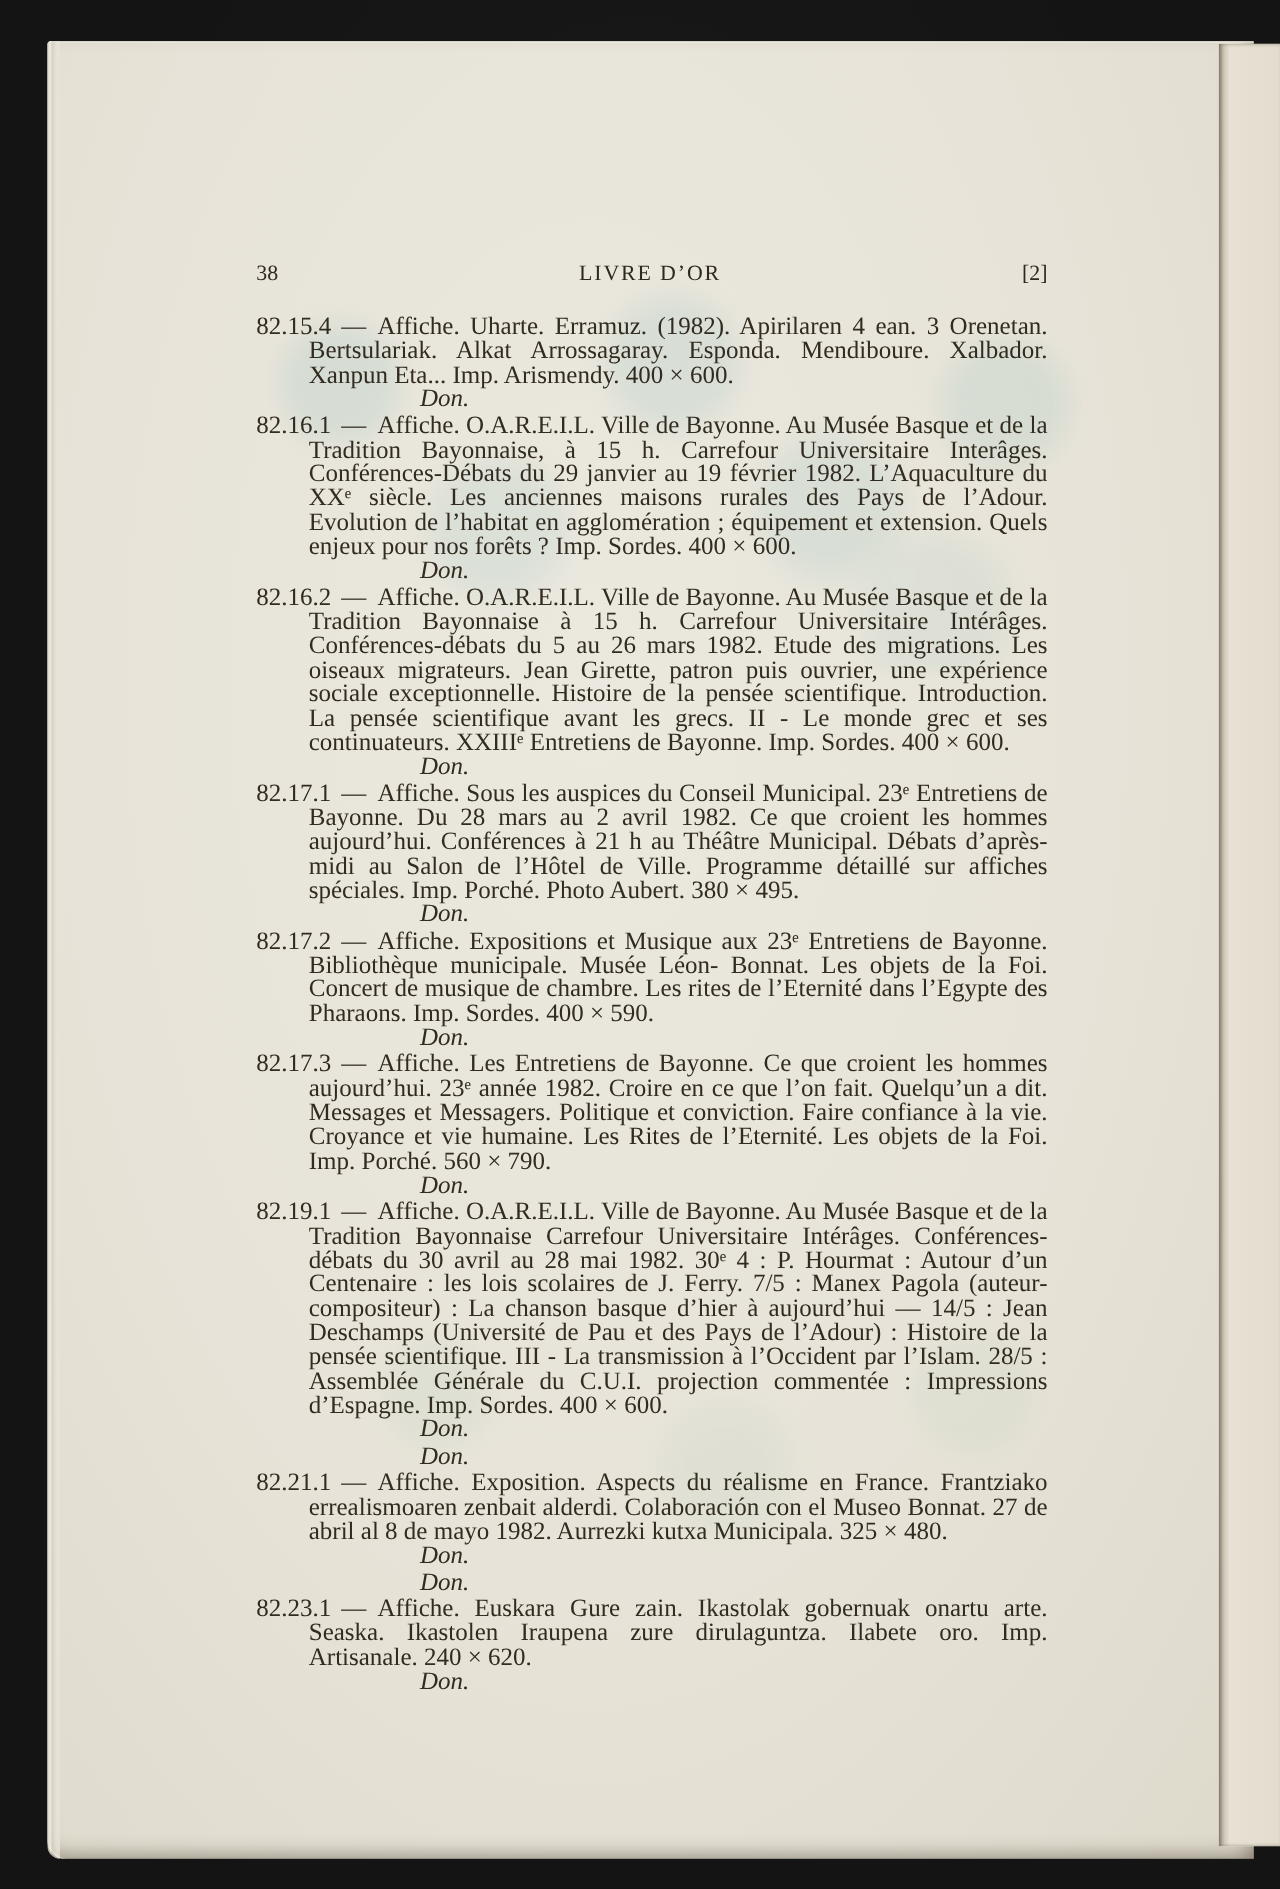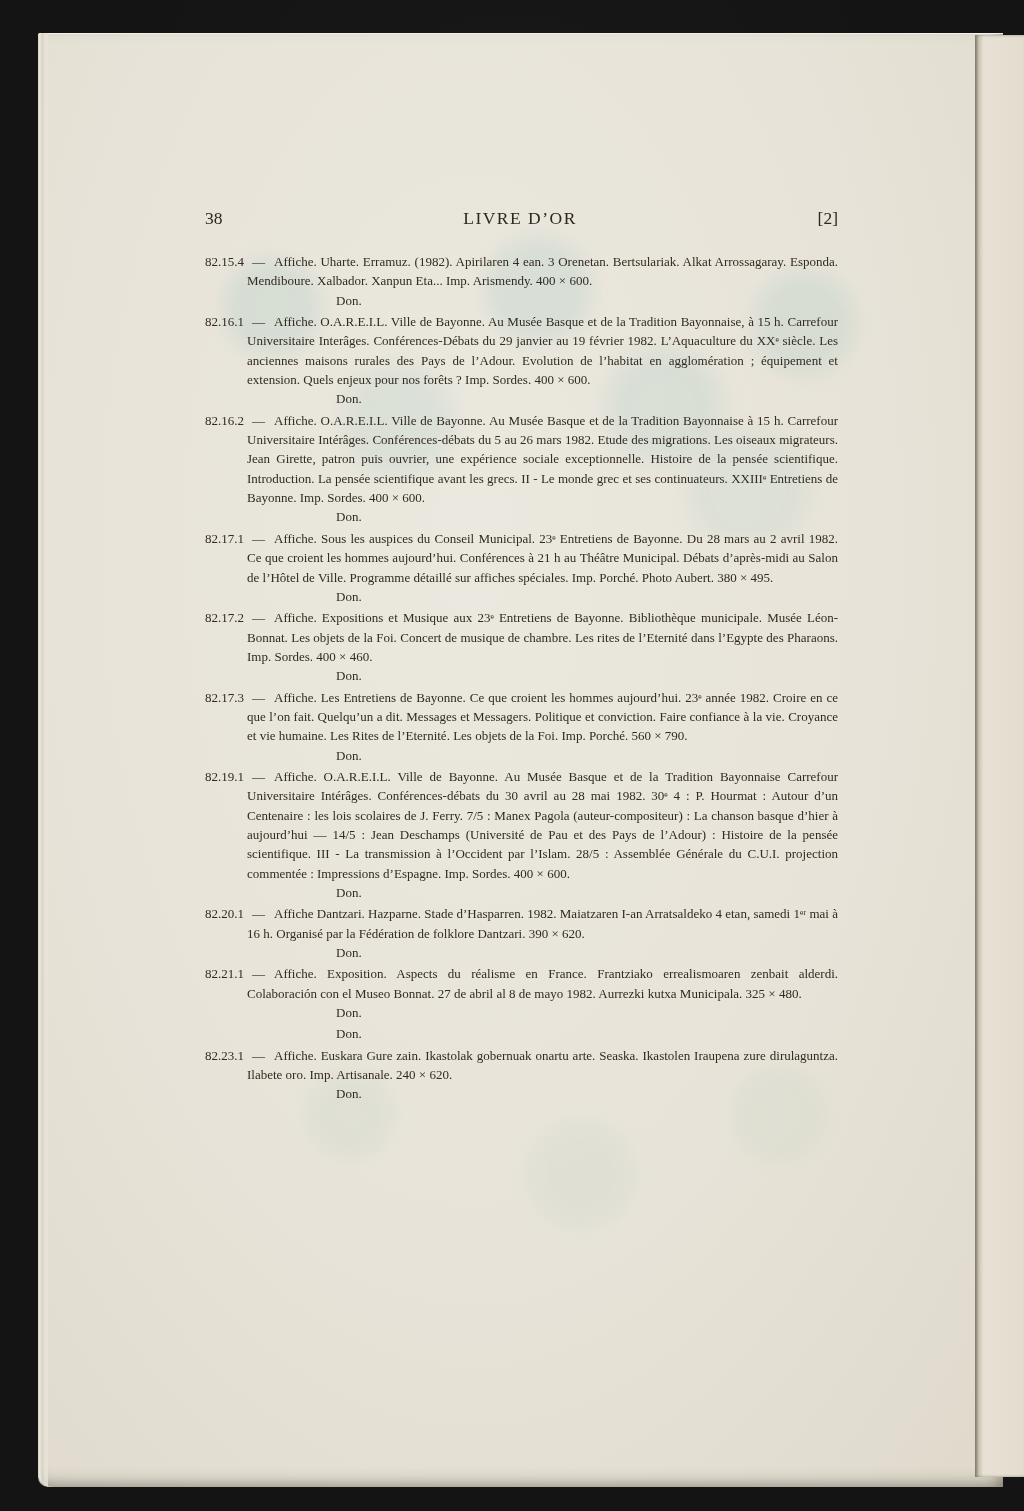--- a/index.html
+++ b/index.html
@@ -81,34 +81,35 @@
     justify-content: space-between;
     align-items: baseline;
     font-size: 17.5px;
     color: #2e281e;
   }
   .running-head .title { letter-spacing: 1.5px; margin-top: 17px; }
   
   .entries {
     position: absolute;
     left: 167px; top: 219px; width: 633px;
-    font-size: 13px;
+    font-size: 20px;
     line-height: 19.35px;
     color: #322b1f;
   }
   .entry { margin: 0 0 2px 0; }
   .entry .body {
     margin: 0;
     text-align: justify;
     padding-left: 42px;
     text-indent: -42px;
   }
   .entry .dash { margin: 0 9px 0 8px; }
   .entry .note {
     margin: 0 0 0 131px;
+    font-style: italic;
   }
 </style>
 </head>
 <body>
 
 <div class="stage">
   <div class="page">
     <div class="page-edges"></div>
     <div class="showthrough st-top"></div>
     <div class="showthrough st-mid"></div>
@@ -134,36 +135,35 @@
     <p class="body"><span class="eid">82.16.2</span><span class="dash">—</span><span class="etext">Affiche. O.A.R.E.I.L. Ville de Bayonne. Au Musée Basque et de la Tradition Bayonnaise à 15 h. Carrefour Universitaire Intérâges. Conférences-débats du 5 au 26 mars 1982. Etude des migrations. Les oiseaux migrateurs. Jean Girette, patron puis ouvrier, une expérience sociale exceptionnelle. Histoire de la pensée scientifique. Introduction. La pensée scientifique avant les grecs. II - Le monde grec et ses continuateurs. XXIIIᵉ Entretiens de Bayonne. Imp. Sordes. 400 × 600.</span></p>
     <p class="note">Don.</p>
   </div>
 
   <div class="entry">
     <p class="body"><span class="eid">82.17.1</span><span class="dash">—</span><span class="etext">Affiche. Sous les auspices du Conseil Municipal. 23ᵉ Entretiens de Bayonne. Du 28 mars au 2 avril 1982. Ce que croient les hommes aujourd’hui. Conférences à 21 h au Théâtre Municipal. Débats d’après-midi au Salon de l’Hôtel de Ville. Programme détaillé sur affiches spéciales. Imp. Porché. Photo Aubert. 380 × 495.</span></p>
     <p class="note">Don.</p>
   </div>
 
   <div class="entry">
-    <p class="body"><span class="eid">82.17.2</span><span class="dash">—</span><span class="etext">Affiche. Expositions et Musique aux 23ᵉ Entretiens de Bayonne. Bibliothèque municipale. Musée Léon- Bonnat. Les objets de la Foi. Concert de musique de chambre. Les rites de l’Eternité dans l’Egypte des Pharaons. Imp. Sordes. 400 × 460.</span></p>
+    <p class="body"><span class="eid">82.17.2</span><span class="dash">—</span><span class="etext">Affiche. Expositions et Musique aux 23ᵉ Entretiens de Bayonne. Bibliothèque municipale. Musée Léon- Bonnat. Les objets de la Foi. Concert de musique de chambre. Les rites de l’Eternité dans l’Egypte des Pharaons. Imp. Sordes. 400 × 590.</span></p>
     <p class="note">Don.</p>
   </div>
 
   <div class="entry">
     <p class="body"><span class="eid">82.17.3</span><span class="dash">—</span><span class="etext">Affiche. Les Entretiens de Bayonne. Ce que croient les hommes aujourd’hui. 23ᵉ année 1982. Croire en ce que l’on fait. Quelqu’un a dit. Messages et Messagers. Politique et conviction. Faire confiance à la vie. Croyance et vie humaine. Les Rites de l’Eternité. Les objets de la Foi. Imp. Porché. 560 × 790.</span></p>
     <p class="note">Don.</p>
   </div>
 
   <div class="entry">
     <p class="body"><span class="eid">82.19.1</span><span class="dash">—</span><span class="etext">Affiche. O.A.R.E.I.L. Ville de Bayonne. Au Musée Basque et de la Tradition Bayonnaise Carrefour Universitaire Intérâges. Conférences-débats du 30 avril au 28 mai 1982. 30ᵉ 4 : P. Hourmat : Autour d’un Centenaire : les lois scolaires de J. Ferry. 7/5 : Manex Pagola (auteur-compositeur) : La chanson basque d’hier à aujourd’hui — 14/5 : Jean Deschamps (Université de Pau et des Pays de l’Adour) : Histoire de la pensée scientifique. III - La transmission à l’Occident par l’Islam. 28/5 : Assemblée Générale du C.U.I. projection commentée : Impressions d’Espagne. Imp. Sordes. 400 × 600.</span></p>
     <p class="note">Don.</p>
   </div>
 
   <div class="entry">
-    <p class="body"><span class="eid">82.20.1</span><span class="dash">—</span><span class="etext">Affiche Dantzari. Hazparne. Stade d’Hasparren. 1982. Maiatzaren I-an Arratsaldeko 4 etan, samedi 1ᵉʳ mai à 16 h. Organisé par la Fédération de folklore Dantzari. 390 × 620.</span></p>
     <p class="note">Don.</p>
   </div>
 
   <div class="entry">
     <p class="body"><span class="eid">82.21.1</span><span class="dash">—</span><span class="etext">Affiche. Exposition. Aspects du réalisme en France. Frantziako errealismoaren zenbait alderdi. Colaboración con el Museo Bonnat. 27 de abril al 8 de mayo 1982. Aurrezki kutxa Municipala. 325 × 480.</span></p>
     <p class="note">Don.</p>
   </div>
 
   <div class="entry">
     <p class="note">Don.</p>

